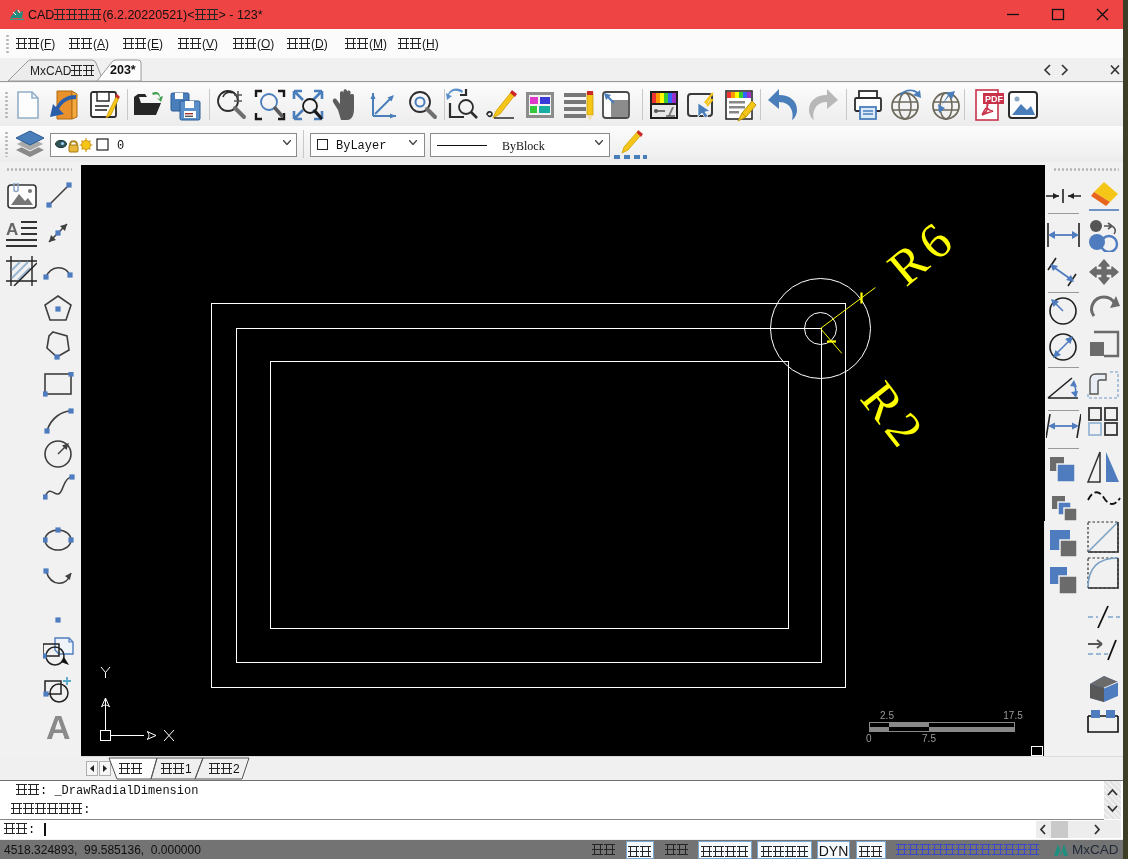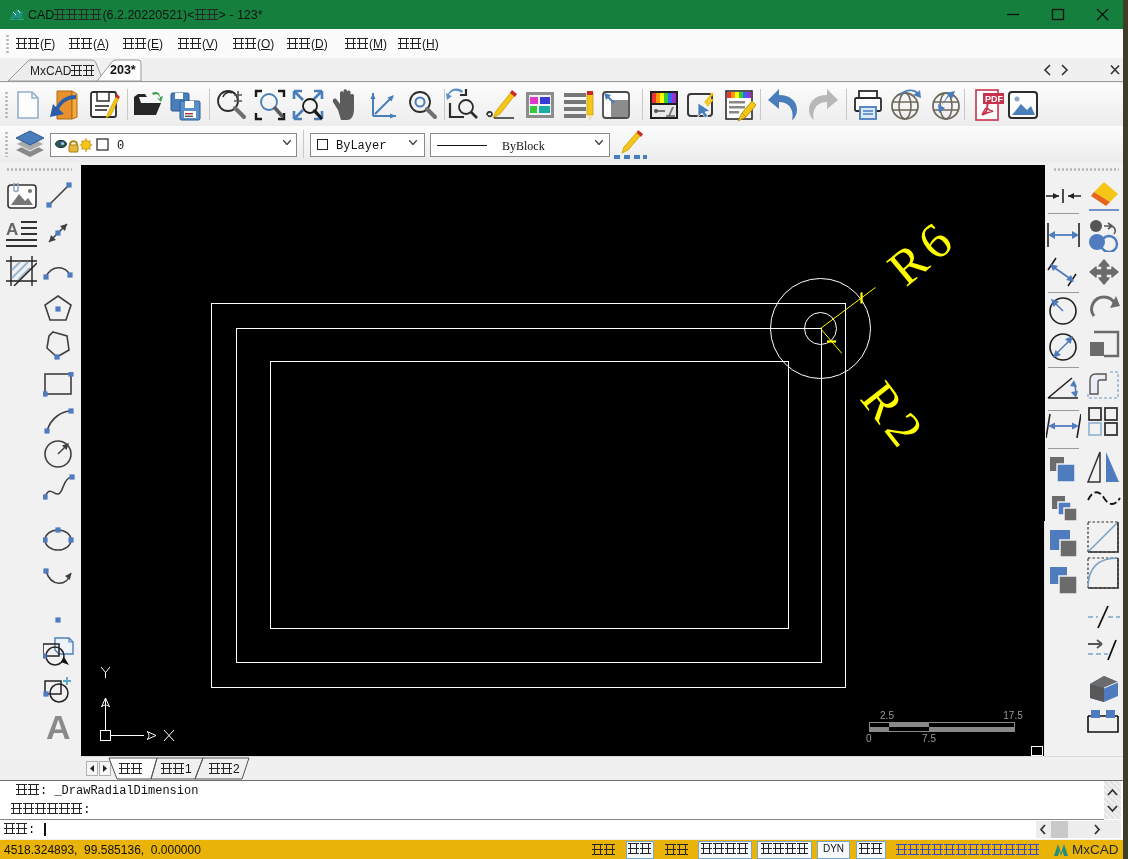--- a/index.html
+++ b/index.html
@@ -9,38 +9,38 @@
  linear-gradient(#252525,#252525) 0 4.8px/11px 1.3px no-repeat,
  linear-gradient(#252525,#252525) 0 9.7px/11px 1.3px no-repeat,
  linear-gradient(#252525,#252525) 2.2px 0/1.3px 11px no-repeat,
  linear-gradient(#252525,#252525) 7.6px 0/1.3px 11px no-repeat}
 i.cb{background:
  linear-gradient(#3b47cc,#3b47cc) 0 0/11px 1.3px no-repeat,
  linear-gradient(#3b47cc,#3b47cc) 0 4.8px/11px 1.3px no-repeat,
  linear-gradient(#3b47cc,#3b47cc) 0 9.7px/11px 1.3px no-repeat,
  linear-gradient(#3b47cc,#3b47cc) 2.2px 0/1.3px 11px no-repeat,
  linear-gradient(#3b47cc,#3b47cc) 7.6px 0/1.3px 11px no-repeat}
-.titlebar{left:0;top:0;width:1128px;height:29px;background:#15803d}
+.titlebar{left:0;top:0;width:1128px;height:29px;background:#ef4444}
 .menubar{left:0;top:29px;width:1128px;height:29px;background:#fbfbfb}
 .menubar .mi{position:absolute;top:8px;font-size:12px;color:#1a1a1a}
 .grip{position:absolute;width:3px;background:radial-gradient(circle 1px at 1.5px 2px,#b5b5b5 1px,transparent 1.5px);background-size:3px 4px}
 .doctabs{left:0;top:58px;width:1128px;height:25px;background:#f0f0f0}
 .tb1{left:0;top:83px;width:1128px;height:43px;background:linear-gradient(#fcfcfc,#ececec)}
 .tb2{left:0;top:126px;width:1128px;height:36px;background:linear-gradient(#fcfcfc,#ececec)}
 .ticon{position:absolute;top:4px;width:36px;height:36px}
 .tsep{position:absolute;top:6px;width:1px;height:31px;background:#c8c8c8}
 .combo{position:absolute;background:#fff;border:1px solid #8a8a8a;height:24px;top:7px}
 .chev{position:absolute;top:14px;width:8px;height:5px}
 .leftbar{left:0;top:162px;width:81px;height:594px;background:#f1f1f1}
 .rightbar{left:1045px;top:162px;width:83px;height:594px;background:#f1f1f1}
 .canvas{left:81px;top:165px;width:964px;height:591px;background:#000}
 .ltabs{left:81px;top:756px;width:1047px;height:24px;background:#f0f0f0;border-top:1px solid #dcdcdc}
 .cmd{left:0;top:780px;width:1128px;height:59px;background:#fff;border-top:1px solid #707070;font-family:"Liberation Mono",monospace;font-size:12px;color:#111}
-.status{left:0;top:840px;width:1128px;height:20px;background:#eab308;font-size:12px;color:#111}
-.sbox{position:absolute;top:1px;height:18px;border:1px solid #7aa7d0;background:#f6f9fc;text-align:center;font-size:10px;padding-top:1px}
+.status{left:0;top:840px;width:1128px;height:20px;background:#737373;font-size:12px;color:#111}
+.sbox{position:absolute;top:1px;height:18px;border:1px solid #7aa7d0;background:#f6f9fc;text-align:center;font-size:14px;padding-top:1px}
 .redge{left:1123px;top:0;width:5px;height:859px;background:#3e3e28;z-index:50}
 svg{display:block}
 </style></head><body>
 <div class="abs redge"></div>
 <div class="abs titlebar">
 <svg class="abs" style="left:9px;top:6px" width="16" height="16" viewBox="0 0 16 16">
       <path d="M1 12 L8 3 L9 7 L14 5 L13 12 Z" fill="#1f9080"></path>
       <path d="M4 6 L7 9 M9 4 L11 7" stroke="#fff" stroke-width="1" fill="none"></path>
       <path d="M1 13 C4 11.5 6 14.5 9 13 C11 12 13 13.5 15 12.5 L15 14 L1 14 Z" fill="#2aa08e"></path>
     </svg>

